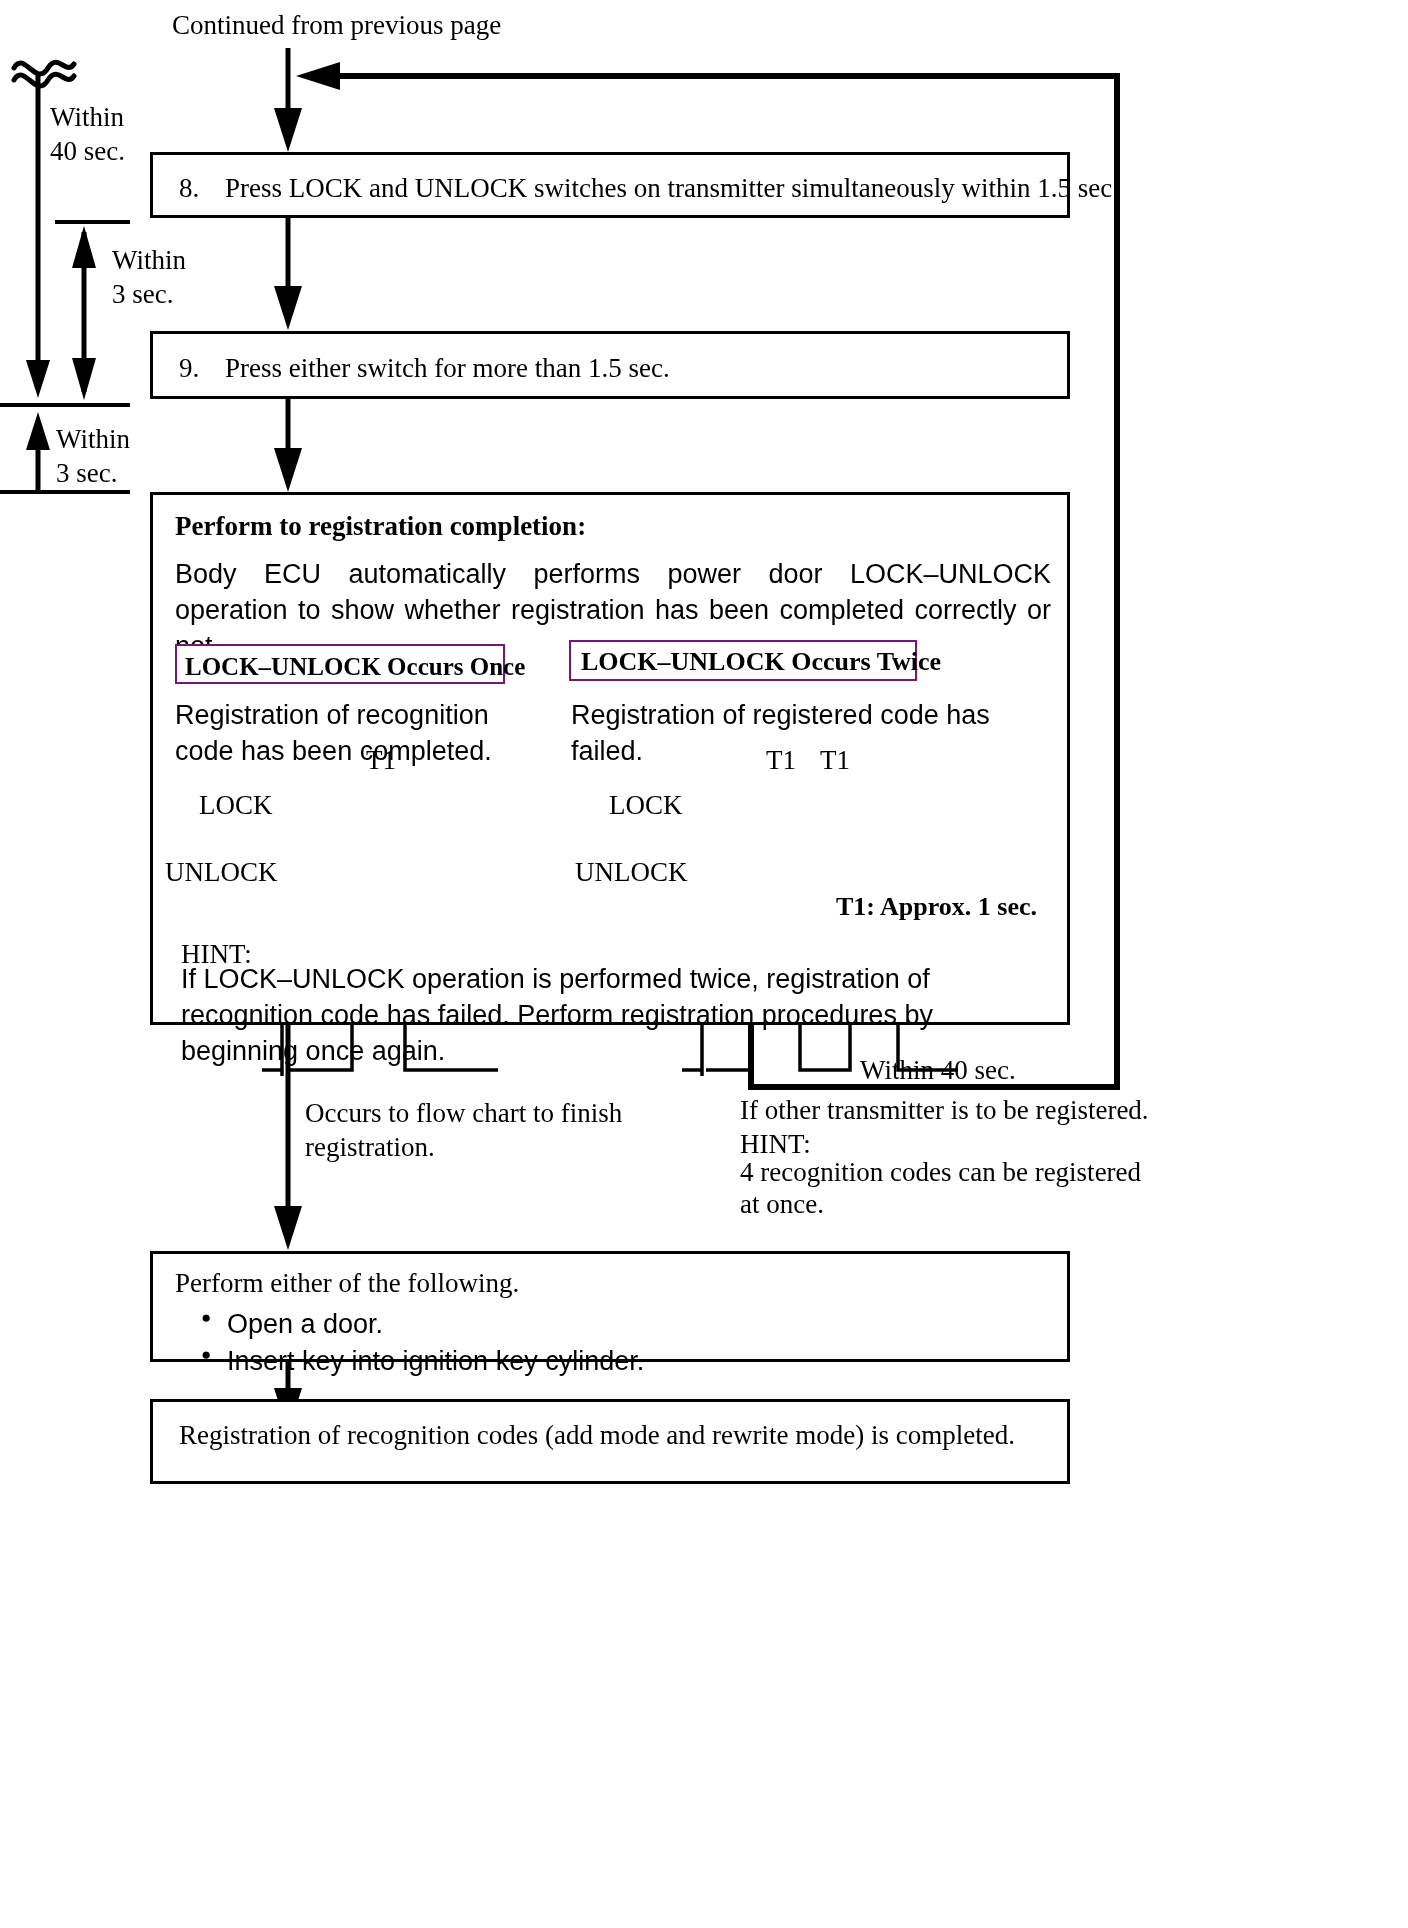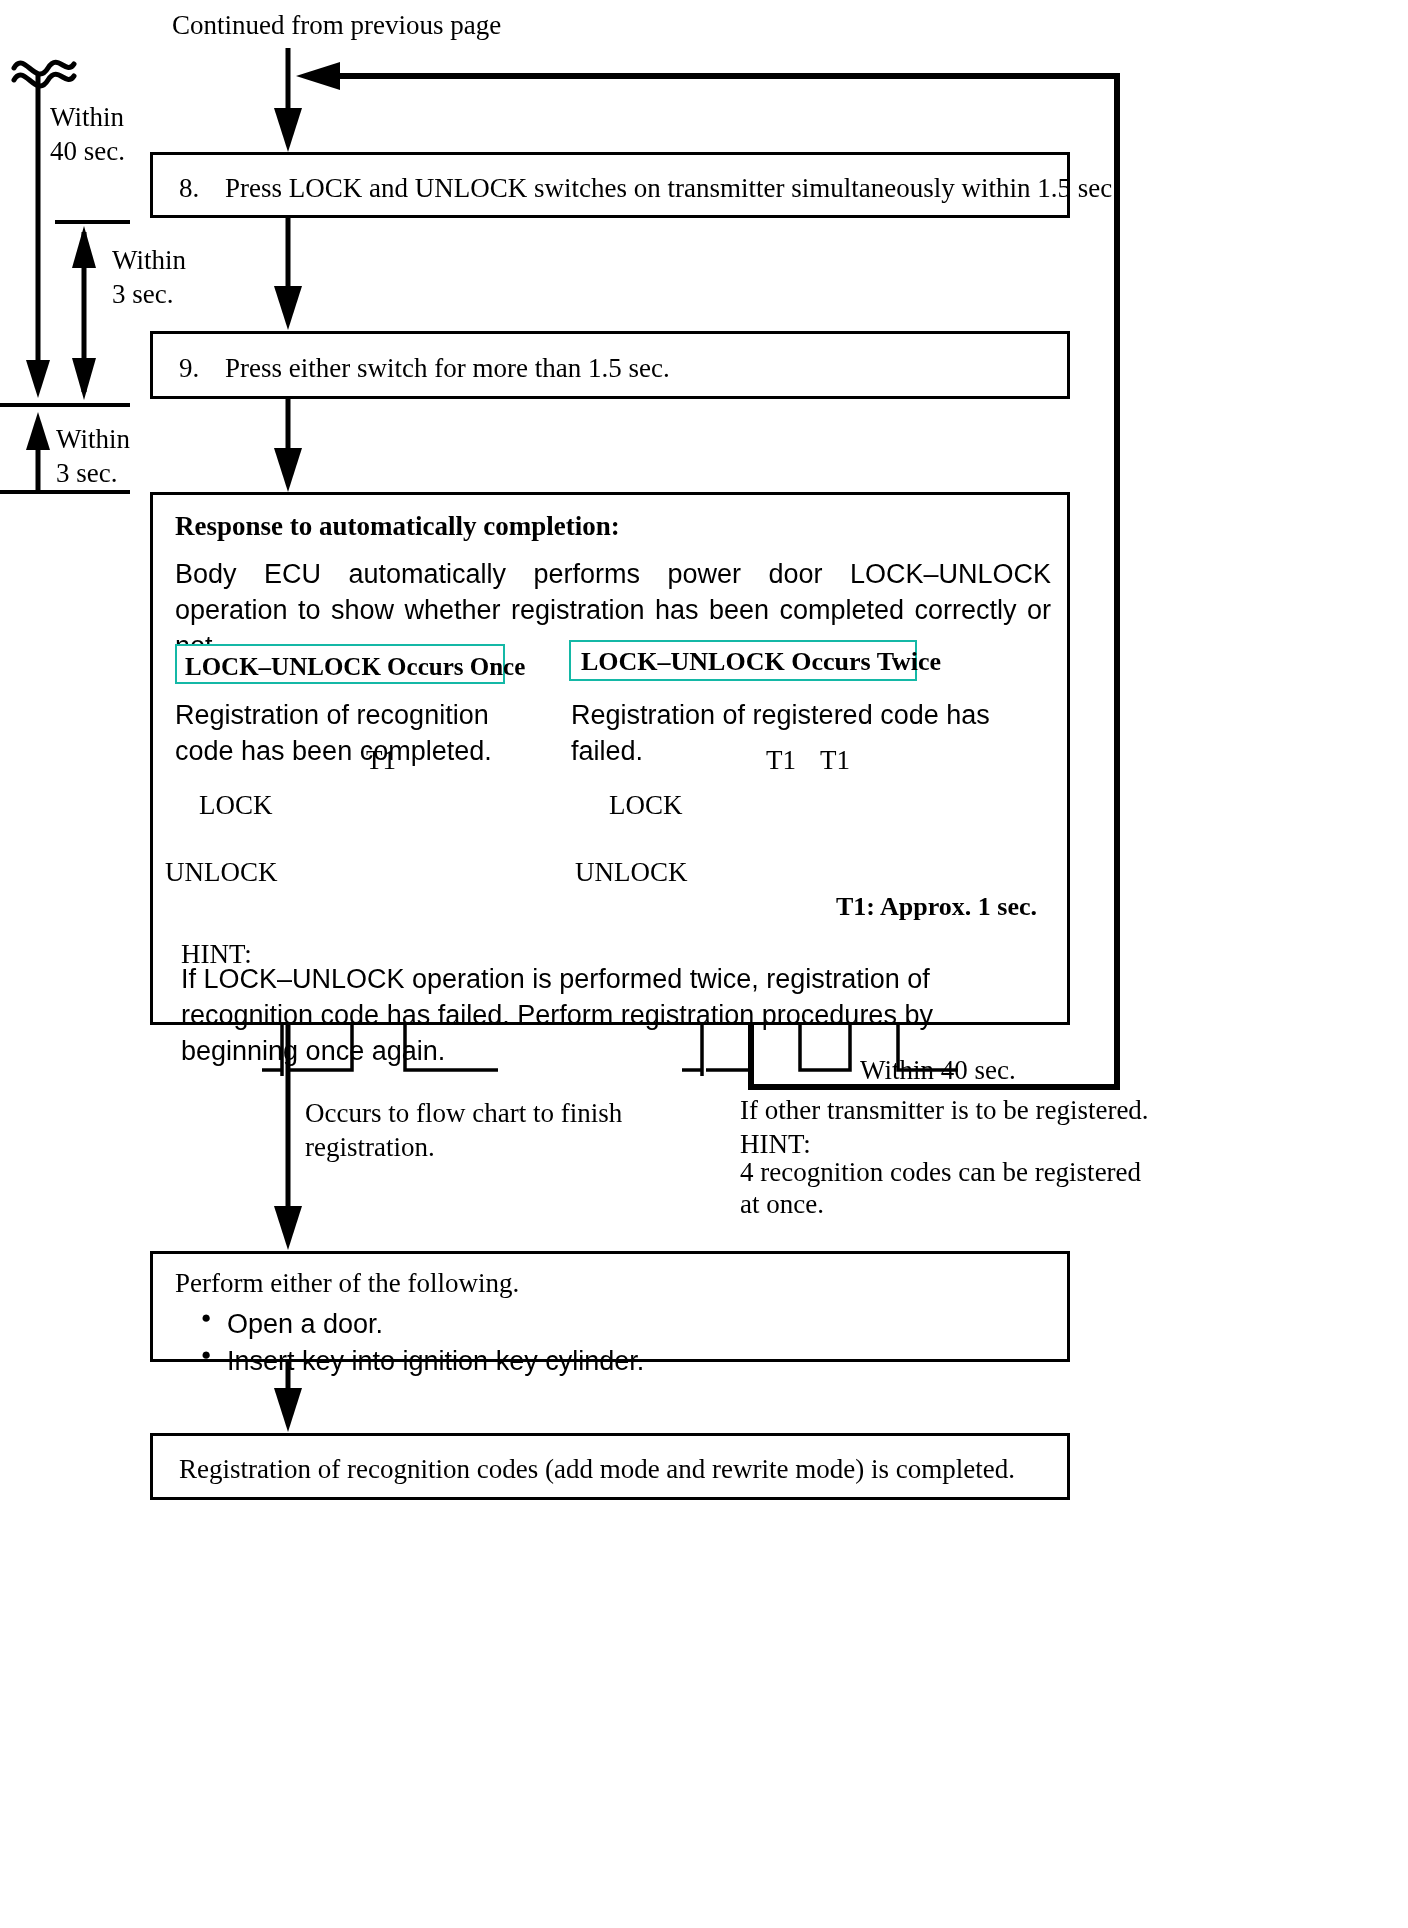--- a/index.html
+++ b/index.html
@@ -35,21 +35,21 @@
 
   
   .box {
     position: absolute;
     border: 3px solid #000;
     background: #fff;
     box-sizing: border-box;
   }
   .thinbox {
     position: absolute;
-    border: 2px solid #14b8a6;
+    border: 2px solid #701a75;
     background: #fff;
     box-sizing: border-box;
   }
 
   
   svg.ov { position: absolute; left: 0; top: 0; overflow: visible; }
 
   .just {
     position: absolute;
     text-align: justify;
@@ -187,21 +187,21 @@
     <div class="txt t28" style="left:72px; top:20px;">Press LOCK and UNLOCK switches on transmitter simultaneously within 1.5 sec.</div>
   </div>
 
   <div class="box" style="left:150px; top:331px; width:920px; height:68px;">
     <div class="txt t28" style="left:26px; top:21px;">9.</div>
     <div class="txt t28" style="left:72px; top:21px;">Press either switch for more than 1.5 sec.</div>
   </div>
 
   <div class="box" style="left:150px; top:492px; width:920px; height:533px;">
 
-    <div class="txt t27 b" style="left:22px; top:18px; font-size:27px; font-weight:bold;">Response to automatically completion:</div>
+    <div class="txt t27 b" style="left:22px; top:18px; font-size:27px; font-weight:bold;">Perform to registration completion:</div>
 
     <div class="just" style="left:22px; top:62px; width:876px; font-size:27px;">Body ECU automatically performs power door LOCK–UNLOCK operation to show whether registration has been completed correctly or not.</div>
 
     <div class="thinbox" style="left:22px; top:149px; width:330px; height:40px;">
       <div class="txt" style="left:8px; top:8px; font-size:25px; font-weight:bold;">LOCK–UNLOCK Occurs Once</div>
     </div>
     <div class="wrap" style="left:22px; top:203px; width:350px; font-size:27px;">Registration of recognition code has been completed.</div>
 
     <div class="thinbox" style="left:416px; top:145px; width:348px; height:41px;">
       <div class="txt" style="left:10px; top:7px; font-size:26px; font-weight:bold;">LOCK–UNLOCK Occurs Twice</div>
@@ -238,17 +238,17 @@
   </div>
 
   <div class="box" style="left:150px; top:1251px; width:920px; height:111px;">
     <div class="txt t28" style="left:22px; top:16px;">Perform either of the following.</div>
     <ul class="bullets" style="position:absolute; left:48px; top:52px; font-size:27px;">
       <li>Open a door.</li>
       <li>Insert key into ignition key cylinder.</li>
     </ul>
   </div>
 
-  <div class="box" style="left:150px; top:1433px; width:920px; height:67px;">
+  <div class="box" style="left:150px; top:1399px; width:920px; height:85px;">
     <div class="txt t28" style="left:26px; top:20px;">Registration of recognition codes (add mode and rewrite mode) is completed.</div>
   </div>
 
 </div>
 
 </body></html>

